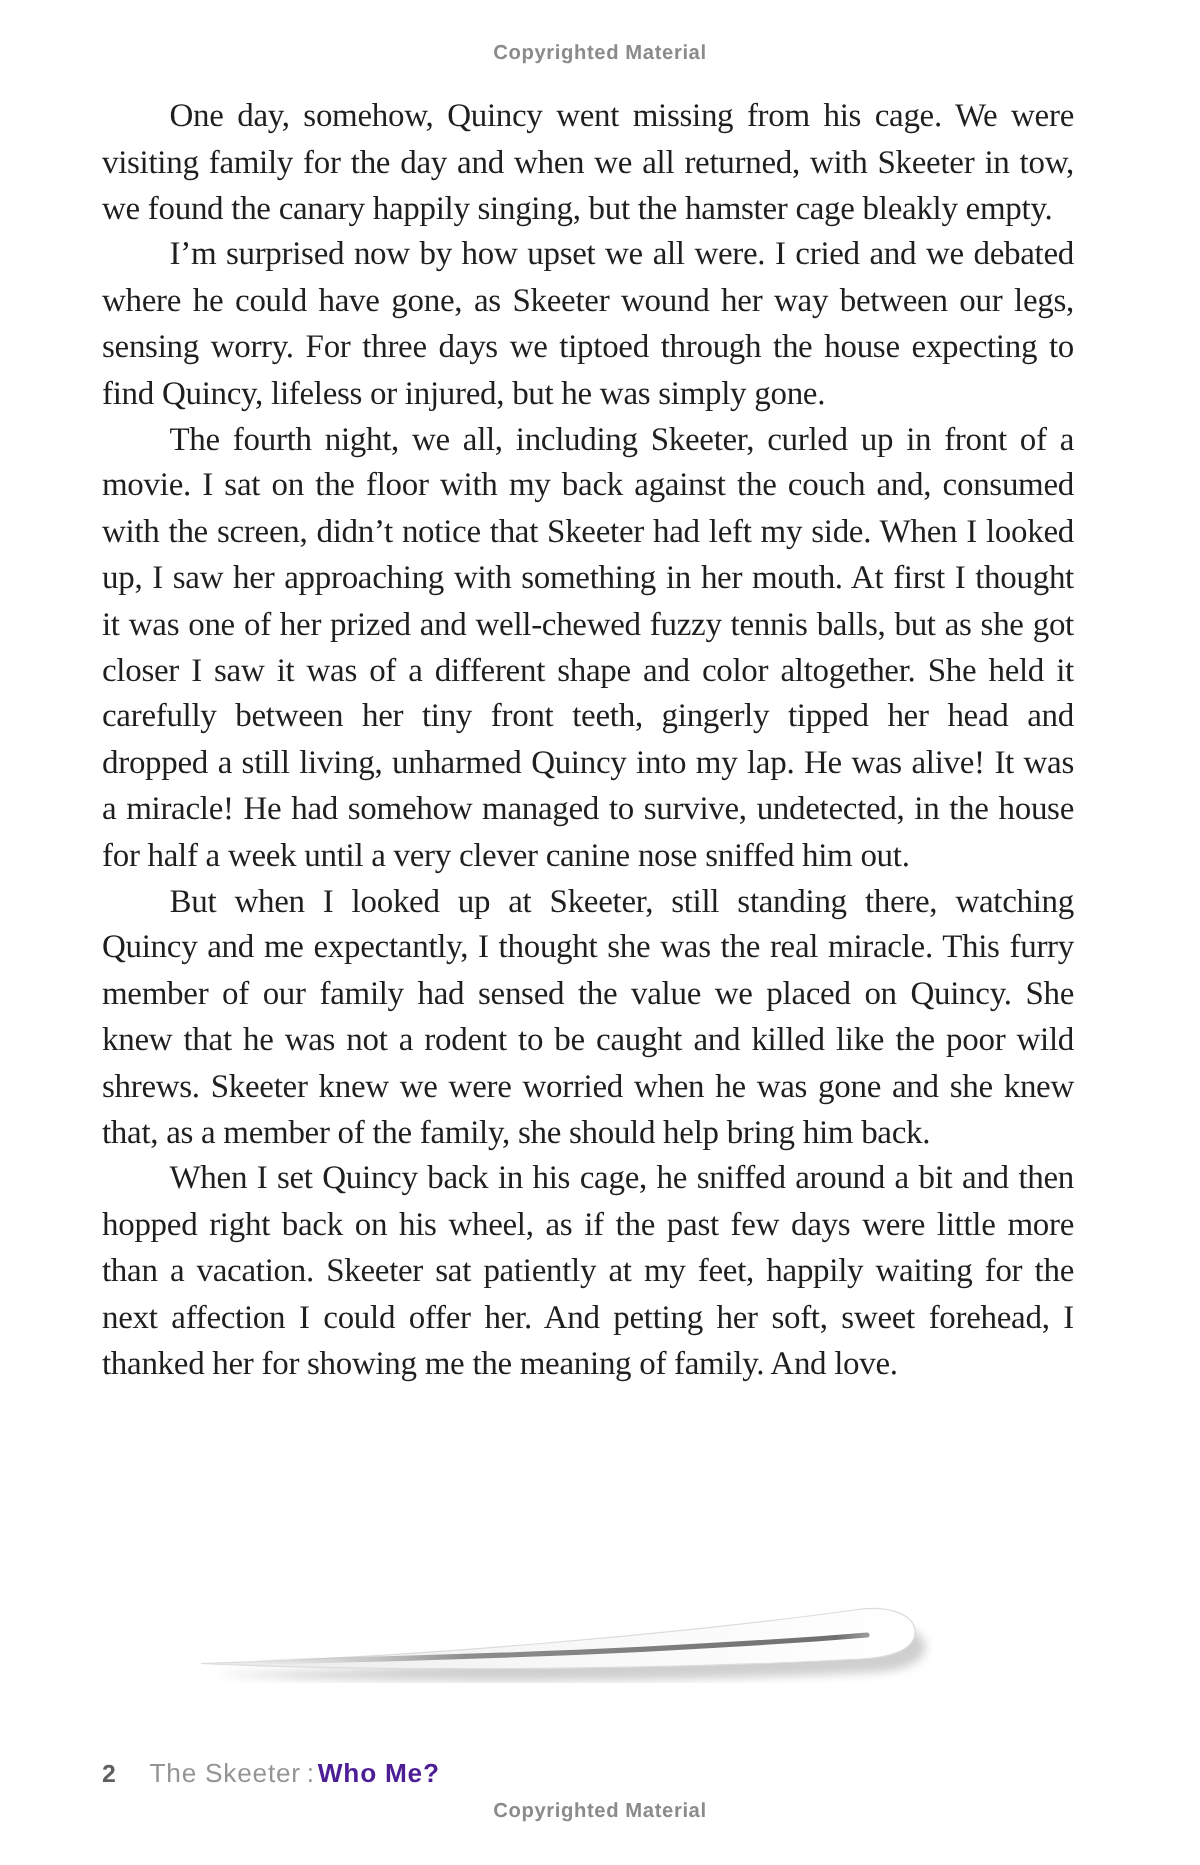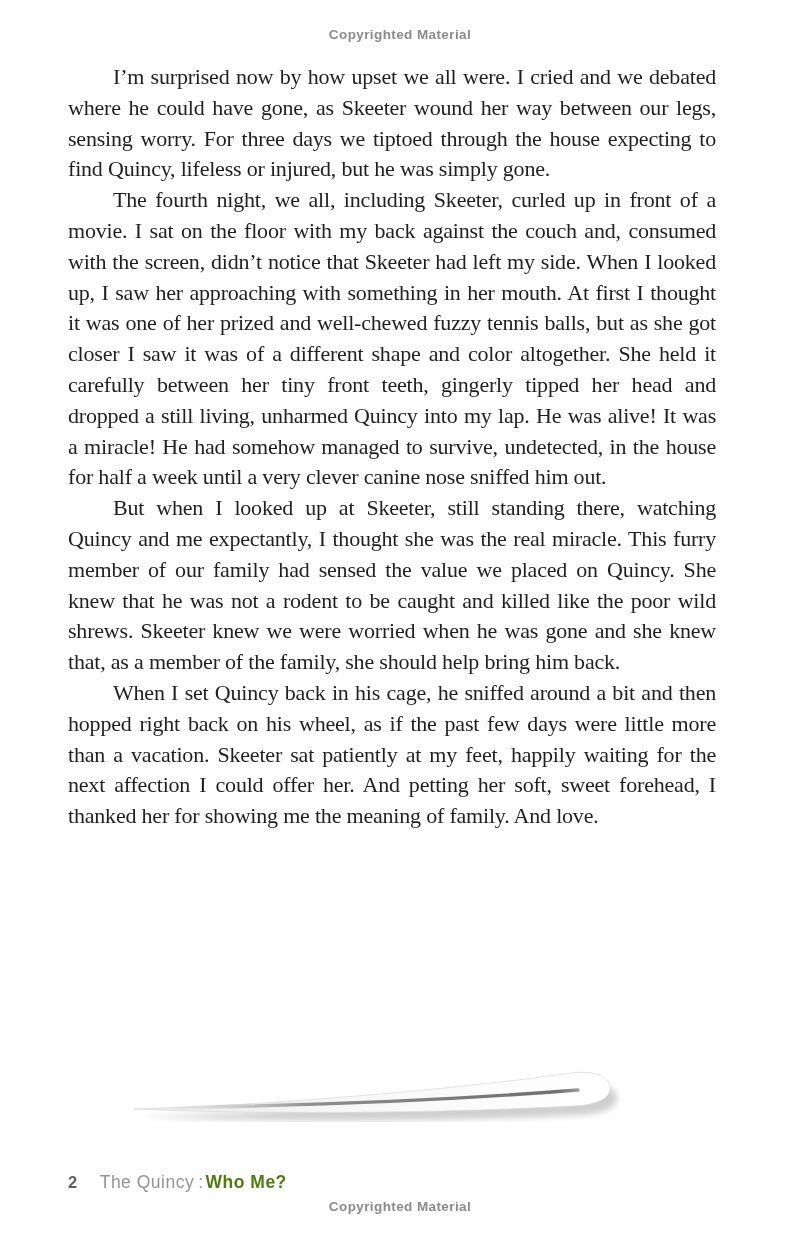--- a/index.html
+++ b/index.html
@@ -78,32 +78,33 @@
   }
   .footer .book-title {
     color: #949494;
     font-weight: normal;
   }
   .footer .sep {
     color: #949494;
     margin: 0 2px 0 4px;
   }
   .footer .chapter-title {
-    color: #4d7c0f;
+    color: #4c1d95;
     font-weight: bold;
   }
 </style>
 </head>
 <body>
 
 <div class="page">
 
   <div class="copyright top">Copyrighted Material</div>
 
   <div class="body-text">
+    <p>One day, somehow, Quincy went missing from his cage. We were visiting family for the day and when we all returned, with Skeeter in tow, we found the canary happily singing, but the hamster cage bleakly empty.</p>
     <p>I’m surprised now by how upset we all were. I cried and we debated where he could have gone, as Skeeter wound her way between our legs, sensing worry. For three days we tiptoed through the house expecting to find Quincy, lifeless or injured, but he was simply gone.</p>
     <p>The fourth night, we all, including Skeeter, curled up in front of a movie. I sat on the floor with my back against the couch and, consumed with the screen, didn’t notice that Skeeter had left my side. When I looked up, I saw her approaching with something in her mouth. At first I thought it was one of her prized and well-chewed fuzzy tennis balls, but as she got closer I saw it was of a different shape and color altogether. She held it carefully between her tiny front teeth, gingerly tipped her head and dropped a still living, unharmed Quincy into my lap. He was alive! It was a miracle! He had somehow managed to survive, undetected, in the house for half a week until a very clever canine nose sniffed him out.</p>
     <p>But when I looked up at Skeeter, still standing there, watching Quincy and me expectantly, I thought she was the real miracle. This furry member of our family had sensed the value we placed on Quincy. She knew that he was not a rodent to be caught and killed like the poor wild shrews. Skeeter knew we were worried when he was gone and she knew that, as a member of the family, she should help bring him back.</p>
     <p>When I set Quincy back in his cage, he sniffed around a bit and then hopped right back on his wheel, as if the past few days were little more than a vacation. Skeeter sat patiently at my feet, happily waiting for the next affection I could offer her. And petting her soft, sweet forehead, I thanked her for showing me the meaning of family. And love.</p>
   </div>
 
 
   <div class="swoosh-wrap">
     <svg width="508" height="64" viewBox="0 0 508 64" xmlns="http://www.w3.org/2000/svg">
       <defs>
@@ -125,18 +126,18 @@
 
       <path d="M10,52 C140,50 320,36 448,20 C472,17 486,24 486,34 C486,44 472,50 450,51 C300,59 120,58 10,52 Z" fill="#a8a8a8" opacity="0.55" filter="url(#softBlur)" transform="translate(5,6)"></path>
 
       <path d="M8,51 C150,47 330,31 446,15 C468,12 484,19 484,30 C484,41 470,47 448,48 C300,56 118,56 8,51 Z" fill="url(#bodyGrad)" stroke="#dcdcdc" stroke-width="0.8"></path>
 
       <path d="M40,50 C200,47 340,41 452,32" fill="none" stroke="url(#lineGrad)" stroke-width="3.4" stroke-linecap="round"></path>
     </svg>
   </div>
 
   <div class="footer">
-    <span class="page-num">2</span><span class="book-title">The Quincy</span><span class="sep">:</span><span class="chapter-title">Who Me?</span>
+    <span class="page-num">2</span><span class="book-title">The Skeeter</span><span class="sep">:</span><span class="chapter-title">Who Me?</span>
   </div>
 
   <div class="copyright bottom">Copyrighted Material</div>
 
 </div>
 
 </body></html>

